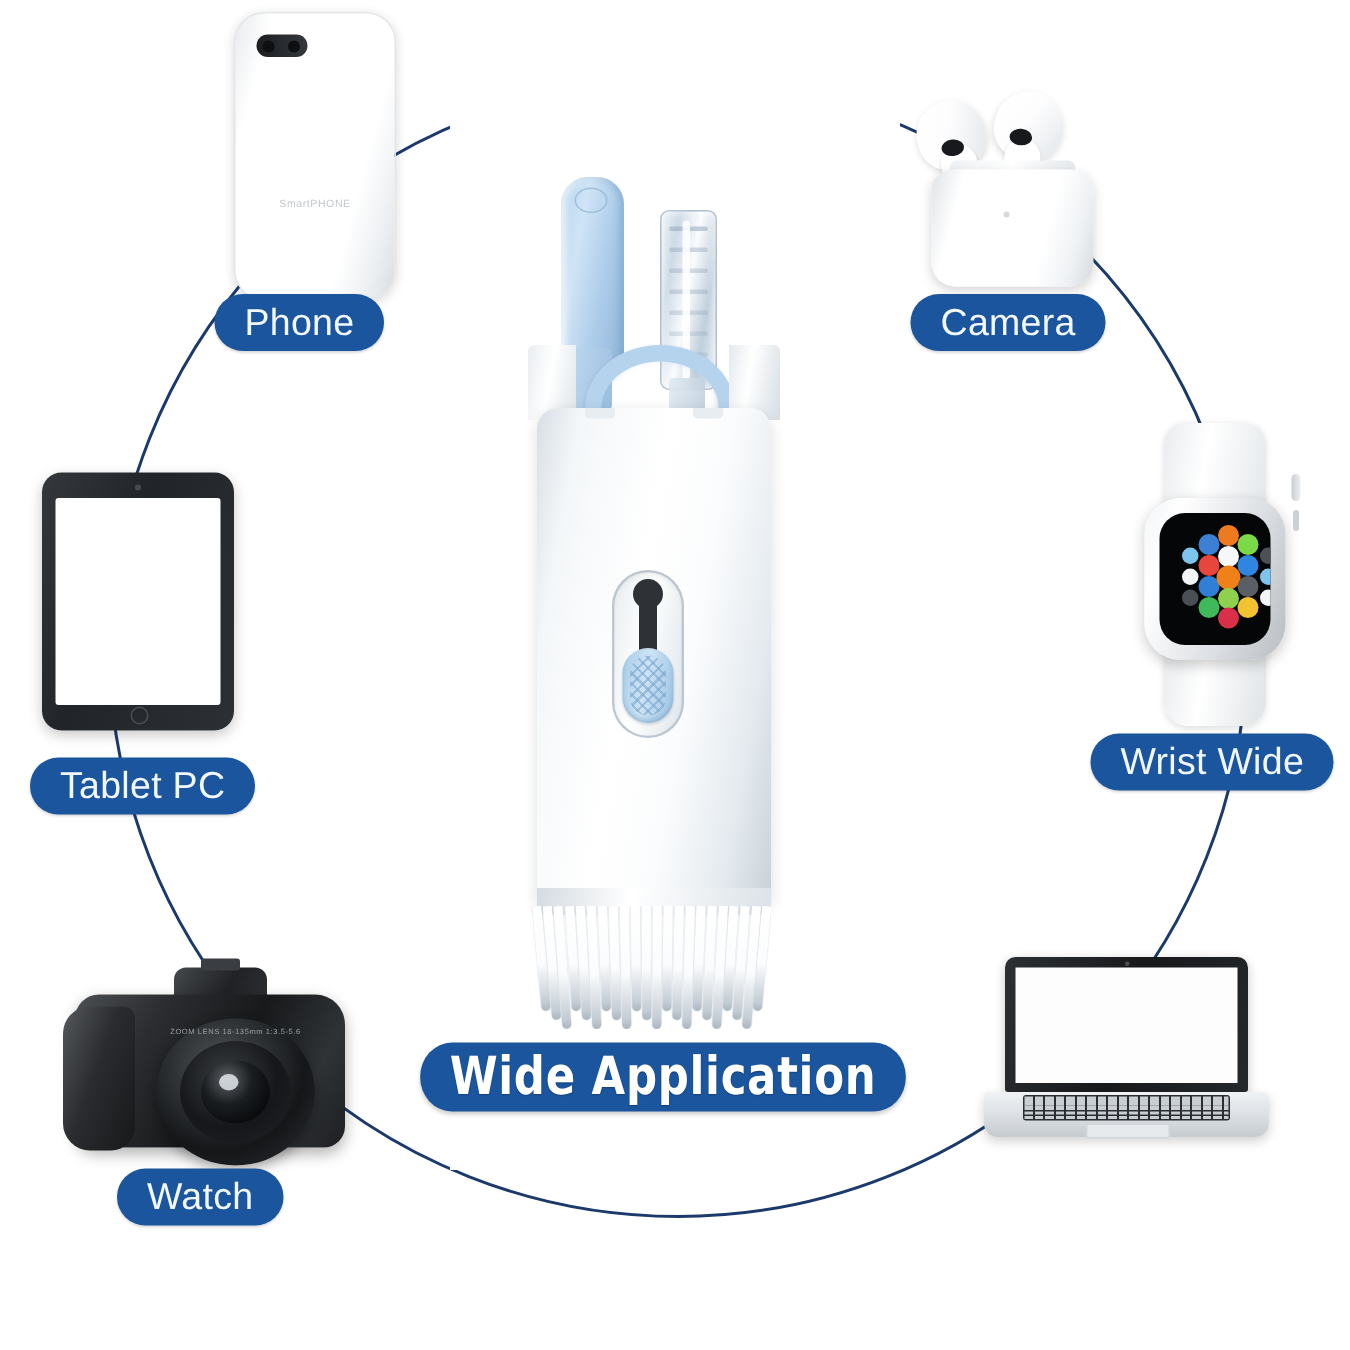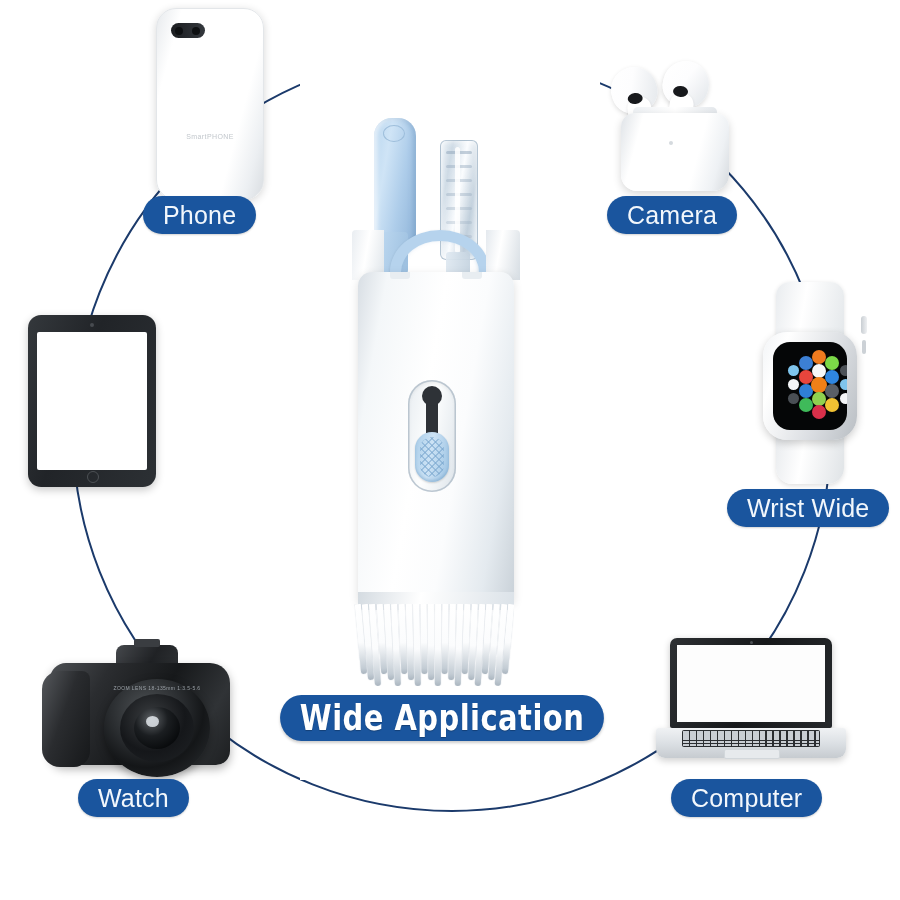--- a/index.html
+++ b/index.html
@@ -277,20 +277,23 @@
     <span>Camera</span>
   </div>
 
   <div id="tablet">
     <div class="tb-body">
       <div class="tb-cam"></div>
       <div class="tb-screen"></div>
       <div class="tb-home"></div>
     </div>
   </div>
+  <div class="badge sm" style="left:20px;top:505px;">
+    <span>Tablet PC</span>
+  </div>
 
   <div id="watch">
     <div class="wb-top"></div>
     <div class="wb-bot"></div>
     <div class="w-case">
       <div class="w-screen" id="watch-screen">
           <div class="app" style="left: 14.5px; top: 22.5px; width: 11px; height: 11px; background: rgb(127, 196, 236);"></div>
           <div class="app" style="left: 14.5px; top: 36.5px; width: 11px; height: 11px; background: rgb(244, 245, 247);"></div>
           <div class="app" style="left: 14.5px; top: 50.5px; width: 11px; height: 11px; background: rgb(74, 79, 85);"></div>
           <div class="app" style="left: 26px; top: 14px; width: 14px; height: 14px; background: rgb(60, 127, 212);"></div>
@@ -342,21 +345,18 @@
     <div class="lp-base"></div>
     <div class="lp-keys" id="lp-keys">
         <div class="kr" style="top: 1px;"></div>
         <div class="kr" style="top: 4.2px;"></div>
         <div class="kr" style="top: 7.4px;"></div>
         <div class="kr" style="top: 10.6px;"></div>
         <div class="kr" style="top: 13.8px;"></div>
       </div>
     <div class="lp-pad"></div>
   </div>
-  <div class="badge sm" style="left:671px;top:779px;">
-    <span>Computer</span>
-  </div>
 
   <div class="badge-main">
     <span>Wide Application</span>
   </div>
 
 </div>
 
 </body></html>

